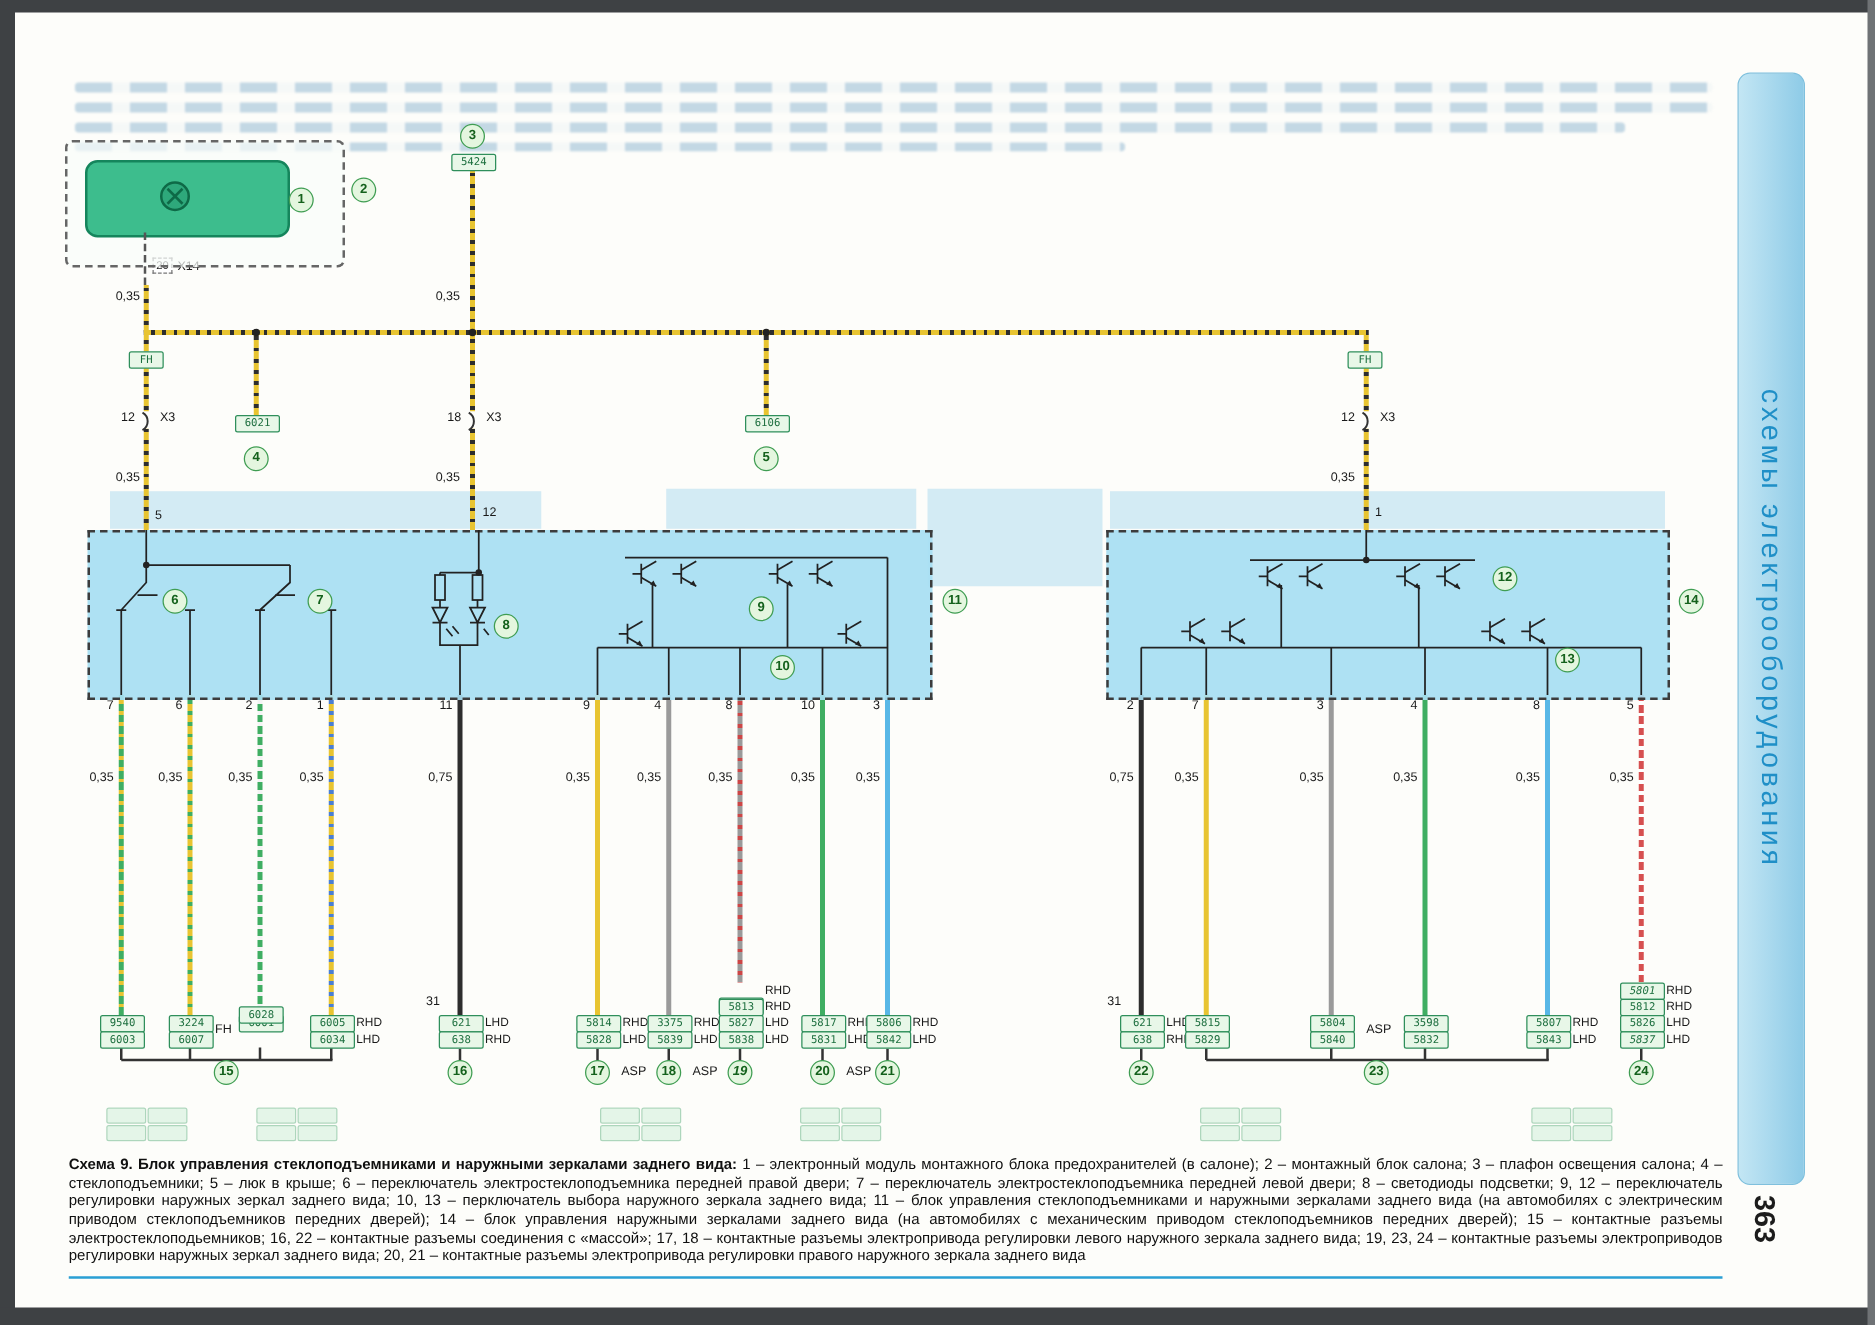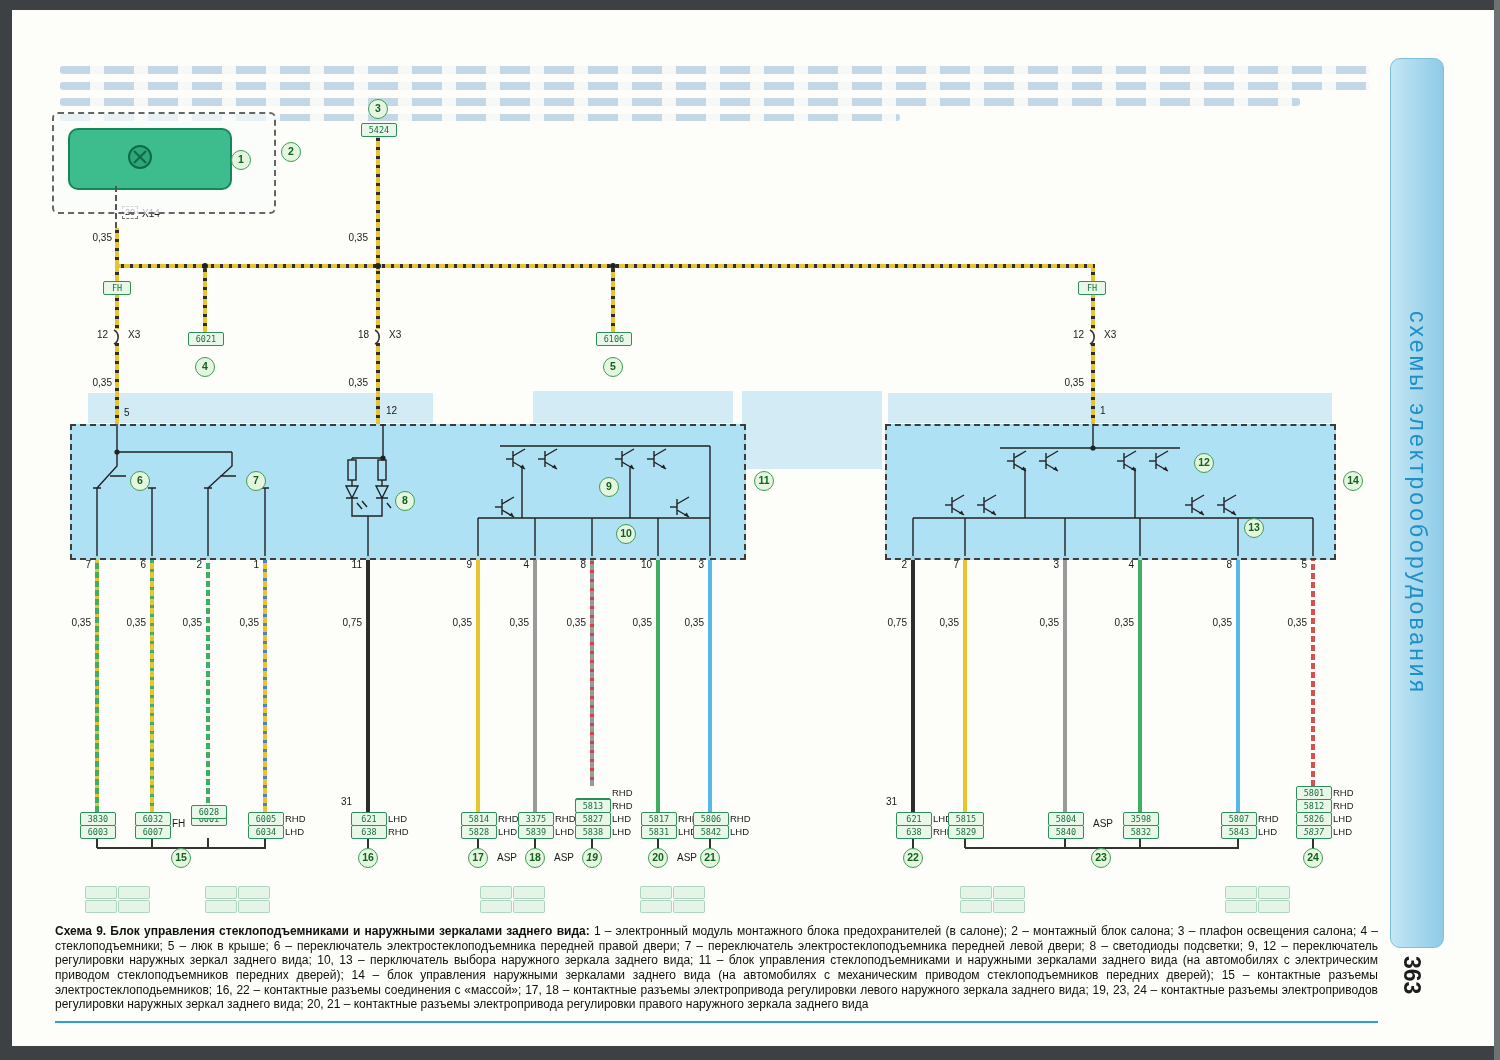--- a/index.html
+++ b/index.html
@@ -267,23 +267,23 @@
     <div class="lbl" style="left: 503px; top: 618px; width: 26px; text-align: right;">0,35</div>
     <div class="lbl" style="left: 560px; top: 618px; width: 26px; text-align: right;">0,35</div>
     <div class="lbl" style="left: 626px; top: 618px; width: 26px; text-align: right;">0,35</div>
     <div class="lbl" style="left: 678px; top: 618px; width: 26px; text-align: right;">0,35</div>
     <div class="lbl" style="left: 881px; top: 618px; width: 26px; text-align: right;">0,75</div>
     <div class="lbl" style="left: 933px; top: 618px; width: 26px; text-align: right;">0,35</div>
     <div class="lbl" style="left: 1033px; top: 618px; width: 26px; text-align: right;">0,35</div>
     <div class="lbl" style="left: 1108px; top: 618px; width: 26px; text-align: right;">0,35</div>
     <div class="lbl" style="left: 1206px; top: 618px; width: 26px; text-align: right;">0,35</div>
     <div class="lbl" style="left: 1281px; top: 618px; width: 26px; text-align: right;">0,35</div>
-    <div class="gbox" style="left: 80px; top: 812px; z-index: 5;">3830</div>
+    <div class="gbox" style="left: 80px; top: 812px; z-index: 5;">9540</div>
     <div class="gbox" style="left: 80px; top: 825px; z-index: 5;">6003</div>
-    <div class="gbox" style="left: 135px; top: 812px; z-index: 5;">6032</div>
+    <div class="gbox" style="left: 135px; top: 812px; z-index: 5;">3224</div>
     <div class="gbox" style="left: 135px; top: 825px; z-index: 5;">6007</div>
     <div class="lbl" style="left: 172px; top: 819px;">FH</div>
     <div class="gbox" style="left: 191px; top: 812px; z-index: 5;">6001</div>
     <div class="gbox" style="left: 191px; top: 805px; z-index: 5;">6028</div>
     <div class="gbox" style="left: 248px; top: 812px; z-index: 5;">6005</div>
     <div class="lbl side" style="left: 285px; top: 814px;">RHD</div>
     <div class="gbox" style="left: 248px; top: 825px; z-index: 5;">6034</div>
     <div class="lbl side" style="left: 285px; top: 827px;">LHD</div>
     <div class="gbox" style="left: 351px; top: 812px; z-index: 5;">621</div>
     <div class="lbl side" style="left: 388px; top: 814px;">LHD</div>
@@ -323,21 +323,21 @@
     <div class="gbox" style="left: 948px; top: 825px; z-index: 5;">5829</div>
     <div class="gbox" style="left: 1048px; top: 812px; z-index: 5;">5804</div>
     <div class="gbox" style="left: 1048px; top: 825px; z-index: 5;">5840</div>
     <div class="lbl" style="left: 1093px; top: 819px;">ASP</div>
     <div class="gbox" style="left: 1123px; top: 812px; z-index: 5;">3598</div>
     <div class="gbox" style="left: 1123px; top: 825px; z-index: 5;">5832</div>
     <div class="gbox" style="left: 1221px; top: 812px; z-index: 5;">5807</div>
     <div class="lbl side" style="left: 1258px; top: 814px;">RHD</div>
     <div class="gbox" style="left: 1221px; top: 825px; z-index: 5;">5843</div>
     <div class="lbl side" style="left: 1258px; top: 827px;">LHD</div>
-    <div class="gbox" style="left: 1296px; top: 786px; z-index: 5;">5801</div>
+    <div class="gbox" style="left: 1296px; top: 786px; z-index: 5; font-style: italic;">5801</div>
     <div class="lbl side" style="left: 1333px; top: 788px;">RHD</div>
     <div class="gbox" style="left: 1296px; top: 799px; z-index: 5;">5812</div>
     <div class="lbl side" style="left: 1333px; top: 801px;">RHD</div>
     <div class="gbox" style="left: 1296px; top: 812px; z-index: 5;">5826</div>
     <div class="lbl side" style="left: 1333px; top: 814px;">LHD</div>
     <div class="gbox" style="left: 1296px; top: 825px; z-index: 5; font-style: italic;">5837</div>
     <div class="lbl side" style="left: 1333px; top: 827px;">LHD</div>
     <div class="callout" style="left: 231px; top: 150px;">1</div>
     <div class="callout" style="left: 281px; top: 142px;">2</div>
     <div class="callout" style="left: 368px; top: 99px;">3</div>

